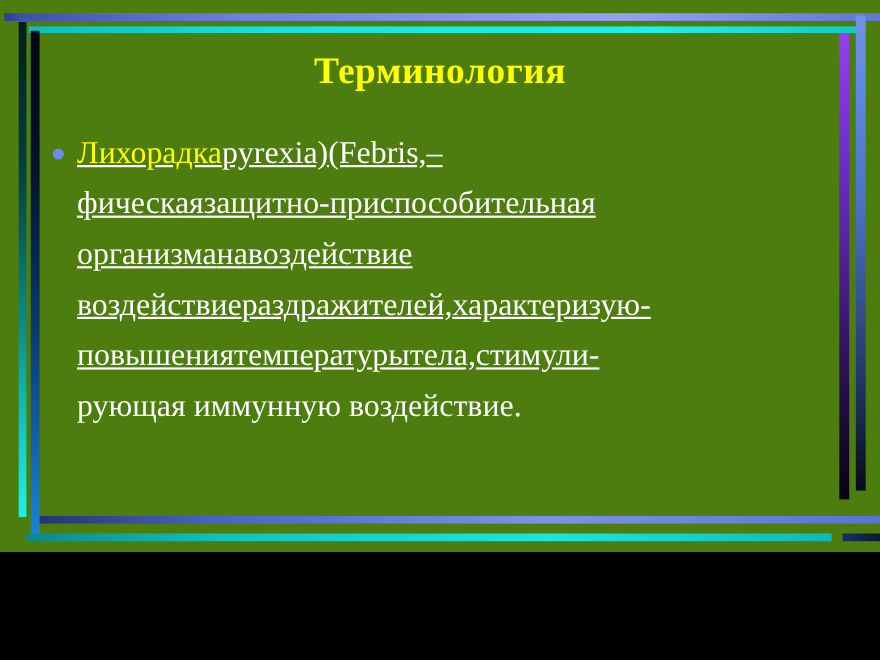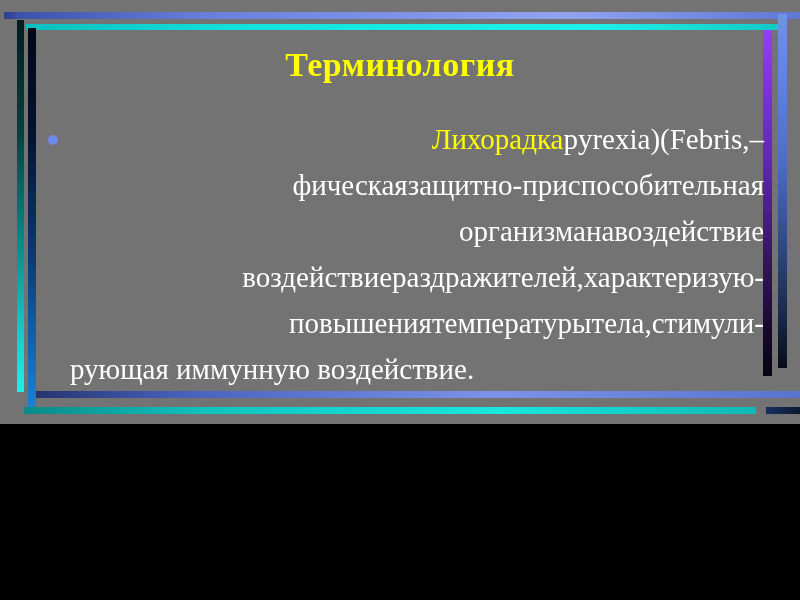--- a/index.html
+++ b/index.html
@@ -3,22 +3,22 @@
 <meta charset="utf-8">
 <style>
   html, body {
     margin: 0;
     padding: 0;
     background: #000000;
   }
   #slide {
     position: relative;
     width: 800px;
-    height: 424px;
-    background: #737373;
+    height: 502px;
+    background: #4d7c0f;
     overflow: hidden;
     font-family: "Liberation Serif", "DejaVu Serif", serif;
   }
 
   
 
   
   .bar-top-left-blue {
     position: absolute;
     left: 4px;
@@ -158,21 +158,22 @@
   }
 
   .para .line {
     display: block;
     white-space: nowrap;
   }
 
   
   .para .line.just {
     display: flex;
-    justify-content: flex-end;
+    justify-content: flex-start;
+    text-decoration: underline;
   }
   .para .line.just > span { white-space: pre; }
 
   .kw {
     color: #ffff00;
   }
 
   .page-number {
     position: absolute;
     left: 688px;

